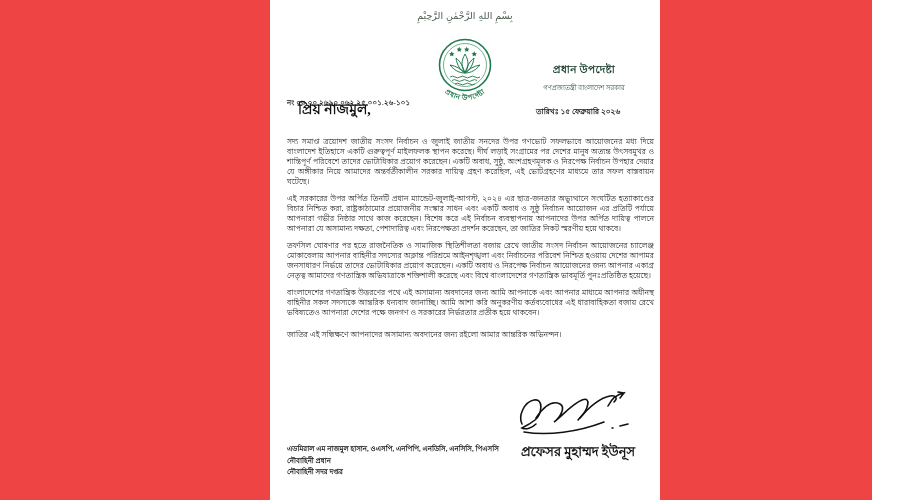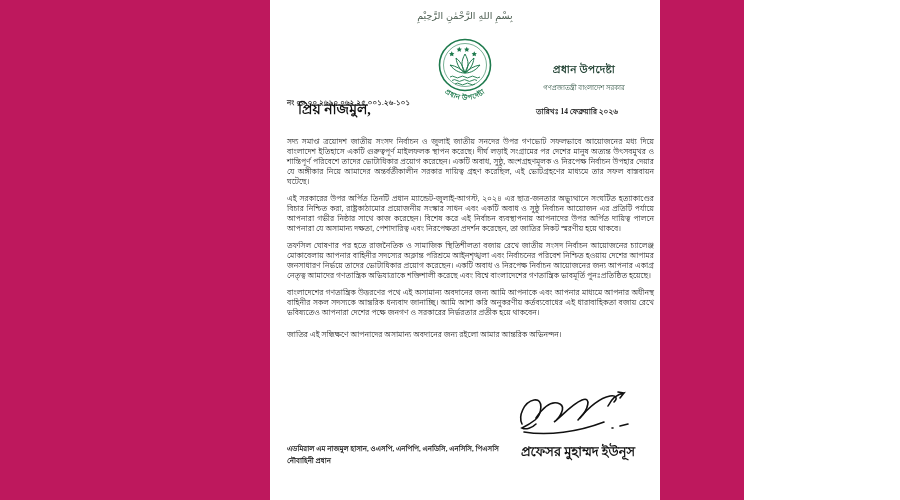--- a/index.html
+++ b/index.html
@@ -1,17 +1,17 @@
 <!DOCTYPE html>
 <html><head>
 <meta charset="utf-8">
 <style>
   html,body{margin:0;padding:0;}
   .stage{
-    position:relative;width:744px;height:500px;background:#be185d;overflow:hidden;
+    position:relative;width:872px;height:500px;background:#ef4444;overflow:hidden;
     font-family:"Liberation Serif","DejaVu Serif",serif;color:#1c1c1c;
   }
   .paper{
     position:absolute;left:270px;top:0;width:390px;height:500px;background:#ffffff;
   }
   .bismillah{
     position:absolute;left:0;right:0;top:10px;text-align:center;
     font-size:9.5px;color:#4b5d50;font-family:"DejaVu Sans",sans-serif;
   }
   .seal-wrap{
@@ -91,21 +91,21 @@
       </svg>
     </div>
 
     <div class="head-right">
       <div class="office-title">প্রধান উপদেষ্টা</div>
       <div class="gov-name">গণপ্রজাতন্ত্রী বাংলাদেশ সরকার</div>
     </div>
 
     <div class="memo-no">নং ০৩.০০.২৬৯০.০৬২.২৫.০০১.২৬-১০১</div>
 
-    <div class="date-line">তারিখঃ 14 ফেব্রুয়ারি ২০২৬</div>
+    <div class="date-line">তারিখঃ ১৫ ফেব্রুয়ারি ২০২৬</div>
 
     <div class="salutation">প্রিয় নাজমুল,</div>
 
     <div class="body-text">
       <p>সদ্য সমাপ্ত ত্রয়োদশ জাতীয় সংসদ নির্বাচন ও জুলাই জাতীয় সনদের উপর গণভোট সফলভাবে আয়োজনের মধ্য দিয়ে বাংলাদেশ ইতিহাসে একটি গুরুত্বপূর্ণ মাইলফলক স্থাপন করেছে। দীর্ঘ লড়াই সংগ্রামের পর দেশের মানুষ অত্যন্ত উৎসবমুখর ও শান্তিপূর্ণ পরিবেশে তাদের ভোটাধিকার প্রয়োগ করেছেন। একটি অবাধ, সুষ্ঠু, অংশগ্রহণমূলক ও নিরপেক্ষ নির্বাচন উপহার দেয়ার যে অঙ্গীকার নিয়ে আমাদের অন্তর্বর্তীকালীন সরকার দায়িত্ব গ্রহণ করেছিল, এই ভোটগ্রহণের মাধ্যমে তার সফল বাস্তবায়ন ঘটেছে।</p>
       <p>এই সরকারের উপর অর্পিত তিনটি প্রধান ম্যান্ডেট-জুলাই-আগস্ট, ২০২৪ এর ছাত্র-জনতার অভ্যুত্থানে সংঘটিত হত্যাকাণ্ডের বিচার নিশ্চিত করা, রাষ্ট্রকাঠামোর প্রয়োজনীয় সংস্কার সাধন এবং একটি অবাধ ও সুষ্ঠু নির্বাচন আয়োজন এর প্রতিটি পর্যায়ে আপনারা গভীর নিষ্ঠার সাথে কাজ করেছেন। বিশেষ করে এই নির্বাচন ব্যবস্থাপনায় আপনাদের উপর অর্পিত দায়িত্ব পালনে আপনারা যে অসামান্য দক্ষতা, পেশাদারিত্ব এবং নিরপেক্ষতা প্রদর্শন করেছেন, তা জাতির নিকট স্মরণীয় হয়ে থাকবে।</p>
       <p>তফসিল ঘোষণার পর হতে রাজনৈতিক ও সামাজিক স্থিতিশীলতা বজায় রেখে জাতীয় সংসদ নির্বাচন আয়োজনের চ্যালেঞ্জ মোকাবেলায় আপনার বাহিনীর সদস্যের অক্লান্ত পরিশ্রমে আইনশৃঙ্খলা এবং নির্বাচনের পরিবেশ নিশ্চিত হওয়ায় দেশের আপামর জনসাধারণ নির্ভয়ে তাদের ভোটাধিকার প্রয়োগ করেছেন। একটি অবাধ ও নিরপেক্ষ নির্বাচন আয়োজনের জন্য আপনার একাগ্র নেতৃত্ব আমাদের গণতান্ত্রিক অভিযাত্রাকে শক্তিশালী করেছে এবং বিশ্বে বাংলাদেশের গণতান্ত্রিক ভাবমূর্তি পুনঃপ্রতিষ্ঠিত হয়েছে।</p>
       <p>বাংলাদেশের গণতান্ত্রিক উত্তরণের পথে এই অসামান্য অবদানের জন্য আমি আপনাকে এবং আপনার মাধ্যমে আপনার অধীনস্থ বাহিনীর সকল সদস্যকে আন্তরিক ধন্যবাদ জানাচ্ছি। আমি আশা করি অনুকরণীয় কর্তব্যবোধের এই ধারাবাহিকতা বজায় রেখে ভবিষ্যতেও আপনারা দেশের পক্ষে জনগণ ও সরকারের নির্ভরতার প্রতীক হয়ে থাকবেন।</p>
       <p class="closing">জাতির এই সন্ধিক্ষণে আপনাদের অসামান্য অবদানের জন্য রইলো আমার আন্তরিক অভিনন্দন।</p>
     </div>
@@ -121,16 +121,17 @@
           <path d="M112 36 l8 -2"></path>
           <path d="M104 38 l1 0"></path>
         </g>
       </svg>
       <div class="sig-name">প্রফেসর মুহাম্মদ ইউনূস</div>
     </div>
 
     <div class="recipient">
       <div>এডমিরাল এম নাজমুল হাসান, ওএসপি, এনপিপি, এনডিসি, এনসিসি, পিএসসি</div>
       <div>নৌবাহিনী প্রধান</div>
+      <div>নৌবাহিনী সদর দপ্তর</div>
     </div>
 
   </div>
 </div>
 
 </body></html>

